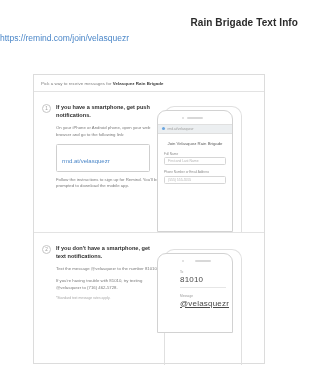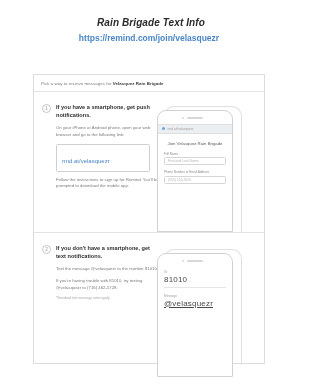--- a/index.html
+++ b/index.html
@@ -16,36 +16,33 @@
   }
   .page {
     position: relative;
     width: 298px;
     height: 386px;
     background: #ffffff;
     box-sizing: border-box;
     padding: 0;
   }
   .doc-title {
-    text-align: center;
+    text-align: right;
     font-size: 10px;
     font-weight: bold;
     color: #2b2b2b;
     margin: 17px 0 0 4px;
     letter-spacing: 0.1px;
-    font-style: italic;
   }
   .doc-link {
     display: block;
-    text-align: center;
     font-size: 8.5px;
     color: #4a86c8;
     margin: 5px 0 0 0;
     text-decoration: none;
-    font-weight: bold;
   }
   .card {
     position: absolute;
     left: 33px;
     top: 57px;
     width: 232px;
     height: 290px;
     border: 1px solid #dcdcdc;
     box-sizing: border-box;
     background: #fff;
@@ -129,21 +126,21 @@
   
   .phone {
     position: absolute;
     border: 1px solid #d2d2d2;
     border-radius: 9px 9px 0 0;
     background: #fff;
     box-sizing: border-box;
     overflow: hidden;
   }
   .phone-1 { left: 123px; top: 18px; width: 76px; height: 122px; }
-  .phone-2 { left: 123px; top: 20px; width: 76px; height: 124px; }
+  .phone-2 { left: 123px; top: 20px; width: 76px; height: 80px; padding-left: 16px; }
   .phone-edge {
     position: absolute;
     border: 1px solid #e0e0e0;
     border-radius: 10px 10px 0 0;
     border-bottom: none;
     box-sizing: border-box;
   }
   .phone-edge-1 { left: 130px; top: 14px; width: 78px; height: 126px; }
   .phone-edge-2 { left: 130px; top: 16px; width: 78px; height: 116px; }
   .phone-speaker {

